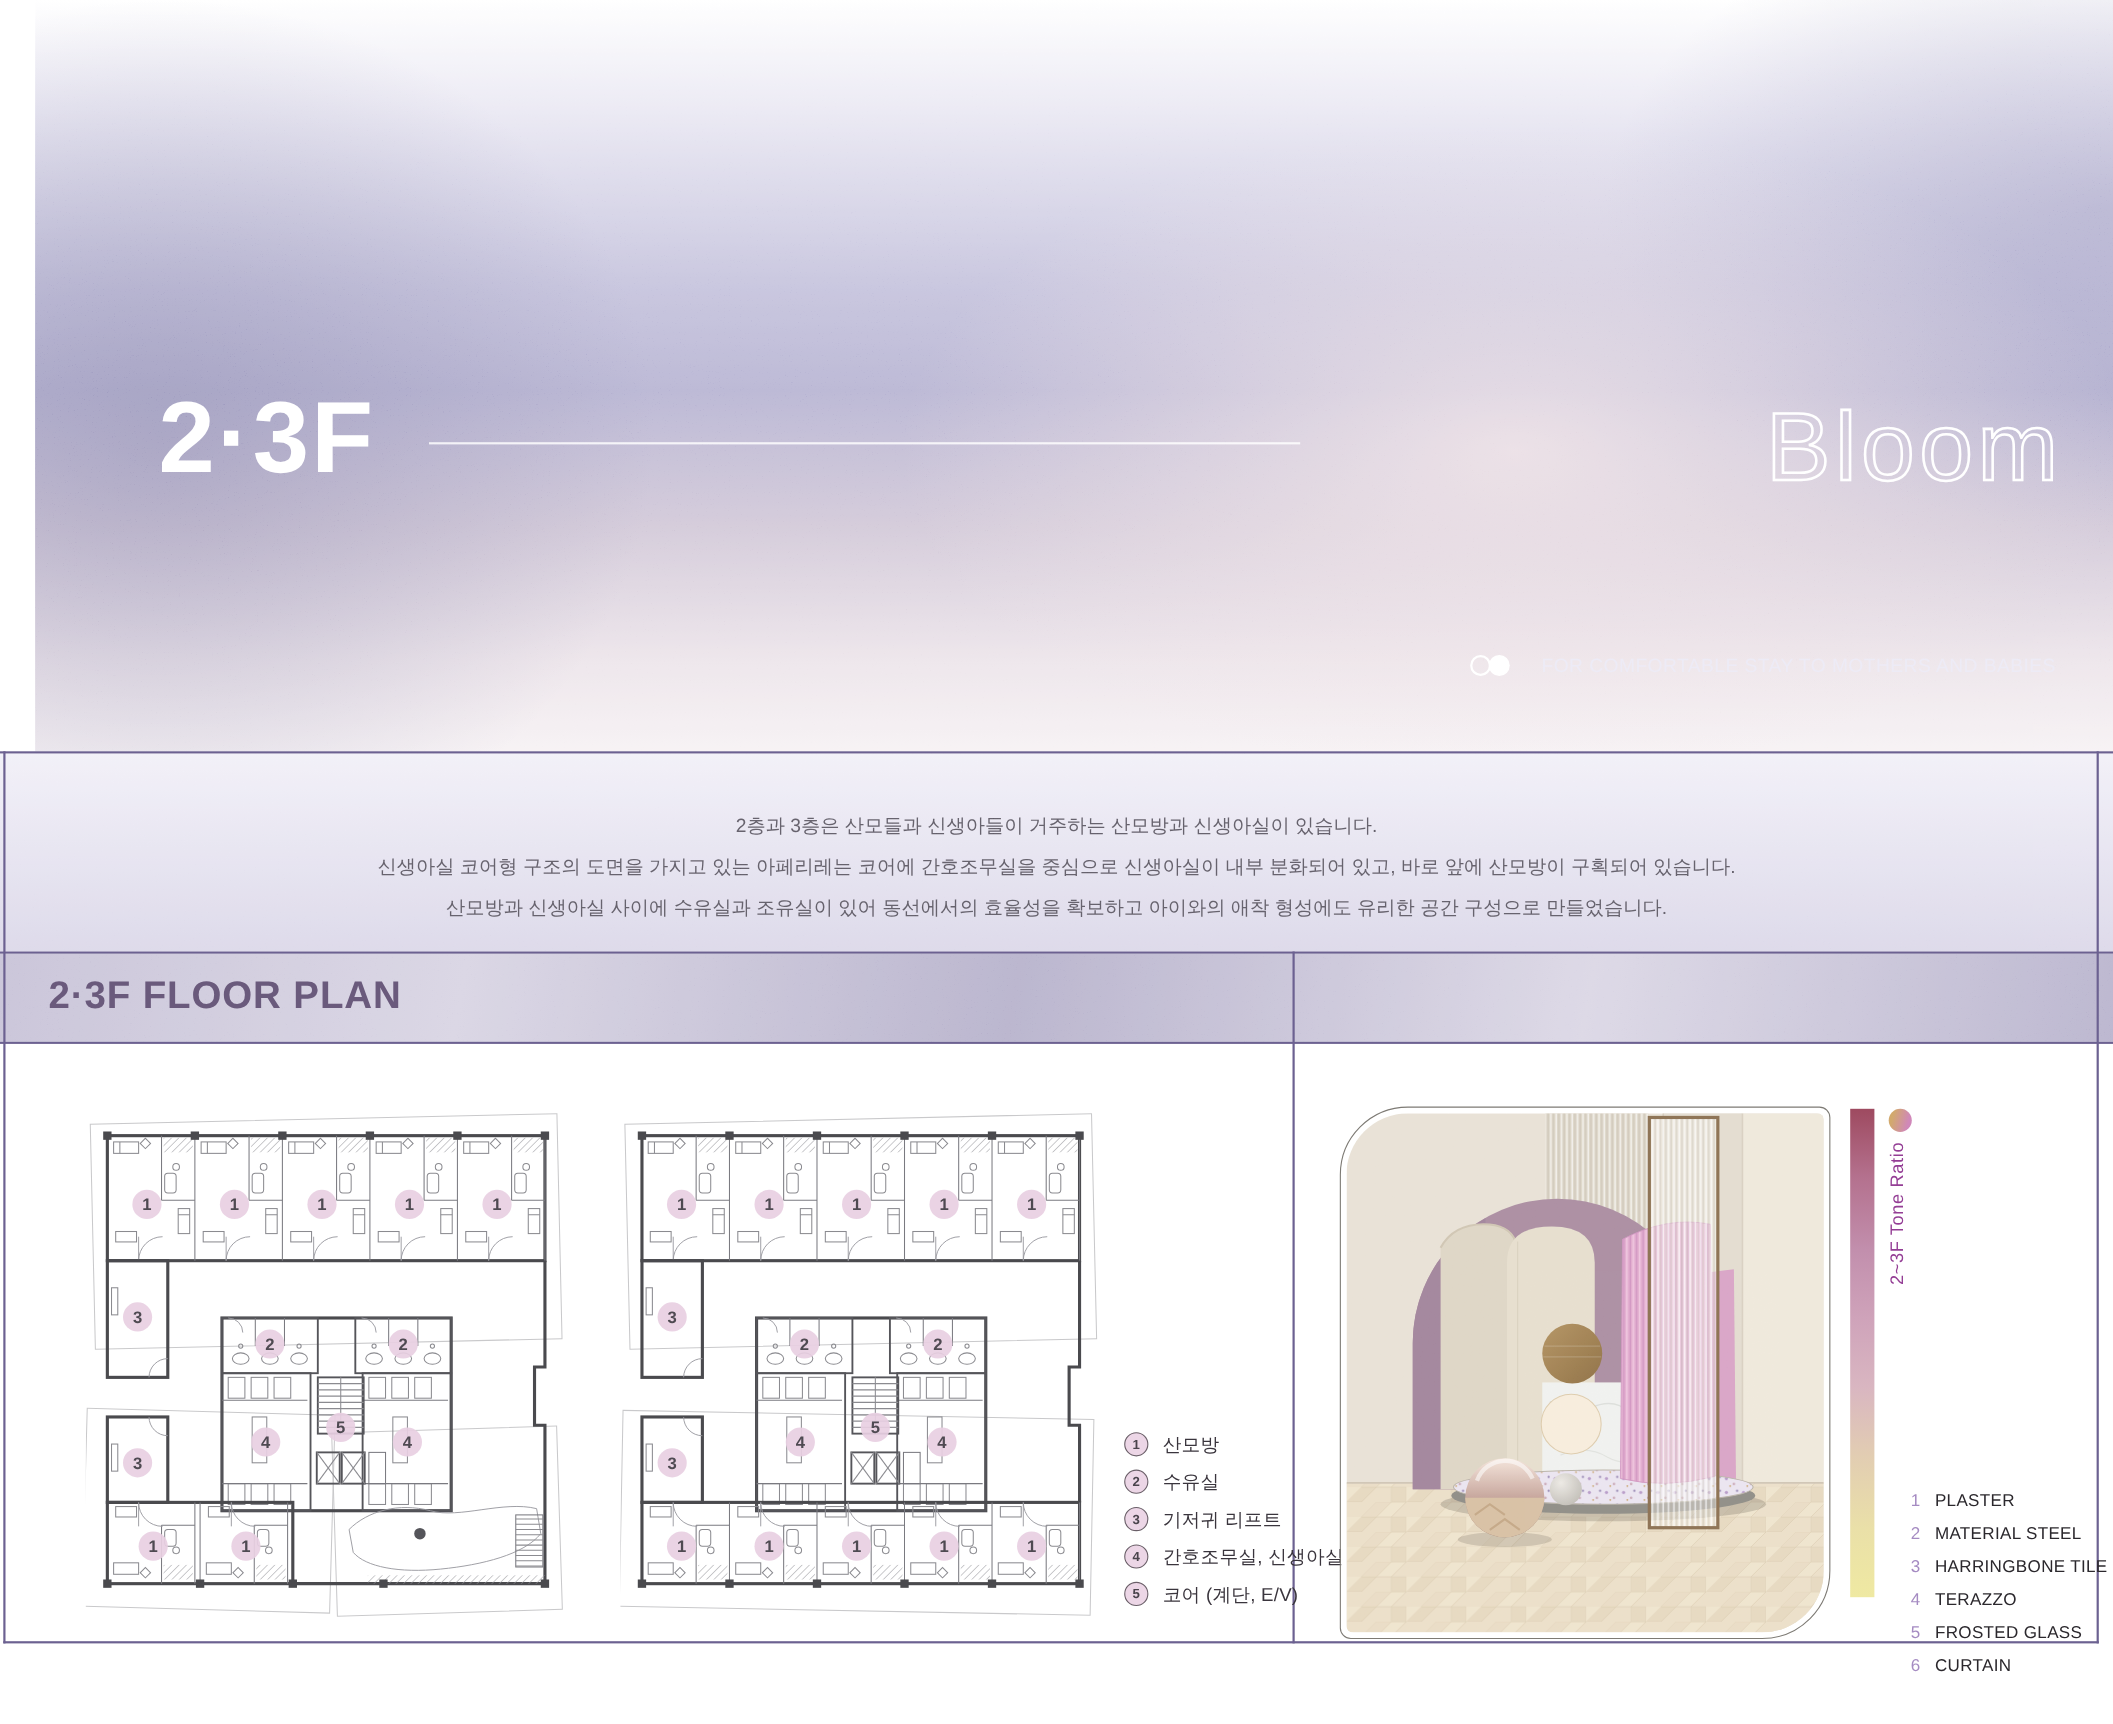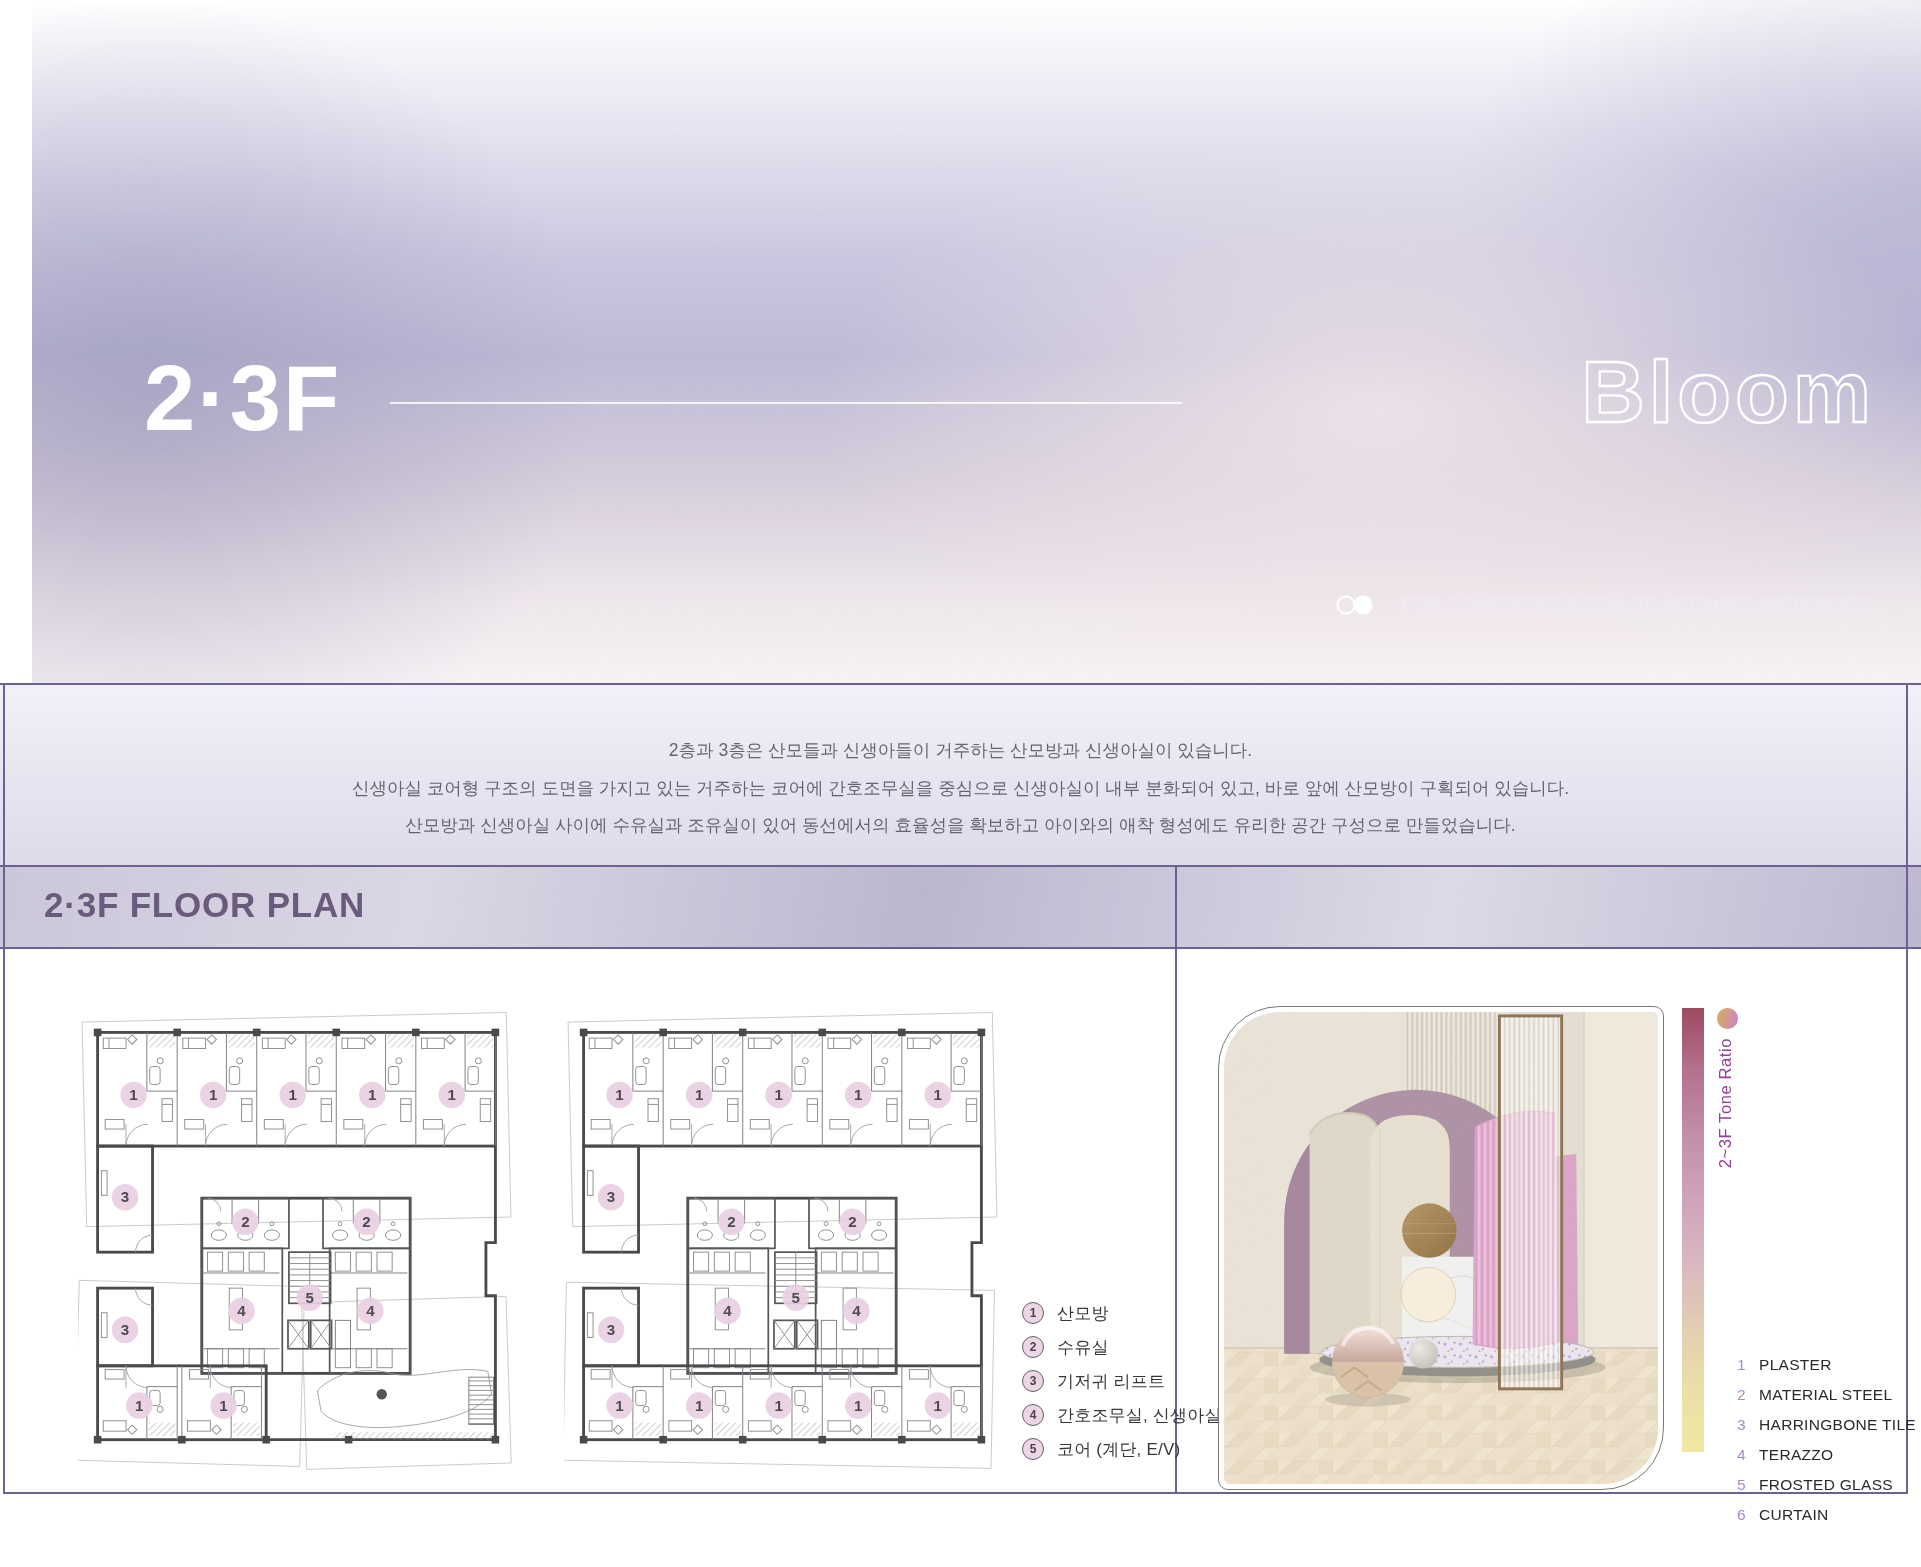--- a/index.html
+++ b/index.html
@@ -13,21 +13,21 @@
       radial-gradient(700px 620px at 6% 58%, rgba(104,100,150,.50), rgba(104,100,150,0) 64%),
       radial-gradient(760px 480px at 98% 28%, rgba(120,116,168,.45), rgba(120,116,168,0) 60%),
       linear-gradient(180deg,#ffffff 0%,#e6e4f1 14%,#b6b3d4 38%,#a4a0c7 52%,#c6bace 70%,#e8dee5 88%,#f4eef1 100%);
     margin-left: 32px;
   }
   .grain{position:absolute;left:0;top:0;width:100%;height:100%;pointer-events:none;}
   .hero-title{position:absolute;left:112px;top:352px;font-size:92px;line-height:1;
     font-weight:700;color:#ffffff;letter-spacing:2px;}
   .hero-line{position:absolute;left:358px;top:402px;width:792px;height:2px;
     background:rgba(255,255,255,.82);}
-  .hero-brand{position:absolute;right:78px;top:348px;font-size:88px;line-height:1;font-weight:700;
+  .hero-brand{position:absolute;right:78px;top:362px;font-size:88px;line-height:1;font-weight:400;
     letter-spacing:4px;color:transparent;-webkit-text-stroke:2.3px #ffffff;}
   .hero-tagline{position:absolute;right:84px;top:594px;display:flex;align-items:center;gap:22px;
     color:#edebf6;font-size:17.5px;letter-spacing:.4px;}
 
   
   .intro{position:absolute;left:0;top:683px;width:100%;height:182px;box-sizing:border-box;
     border-top:2px solid #6c6191;
     background:linear-gradient(180deg,#f0eef7 0%,#e2dfee 55%,#d7d3e6 100%);}
   .intro-text{margin:12px;padding-top:35px;text-align:center;font-size:17.5px;line-height:37.5px;
     color:#46414e;}
@@ -114,21 +114,21 @@
       <span>FOR COMFORTABLE STAY TO MOTHERS AND BABIES</span>
     </div>
   </div>
 
   <div class="intro">
     <svg class="grain" style="opacity:.18">
       <rect width="100%" height="100%" filter="url(#grainF)"></rect>
     </svg>
     <p class="intro-text">
       <span>2층과 3층은 산모들과 신생아들이 거주하는 산모방과 신생아실이 있습니다.</span><br>
-      <span>신생아실 코어형 구조의 도면을 가지고 있는 거주하는 코어에 간호조무실을 중심으로 신생아실이 내부 분화되어 있고, 바로 앞에 산모방이 구획되어 있습니다.</span><br>
+      <span>신생아실 코어형 구조의 도면을 가지고 있는 아페리레는 코어에 간호조무실을 중심으로 신생아실이 내부 분화되어 있고, 바로 앞에 산모방이 구획되어 있습니다.</span><br>
       <span>산모방과 신생아실 사이에 수유실과 조유실이 있어 동선에서의 효율성을 확보하고 아이와의 애착 형성에도 유리한 공간 구성으로 만들었습니다.</span>
     </p>
   </div>
 
   <div class="band">
     <svg class="grain" style="opacity:.22">
       <rect width="100%" height="100%" filter="url(#grainF)"></rect>
     </svg>
     <div class="sec-title left">2·3F FLOOR PLAN</div>
   </div>

